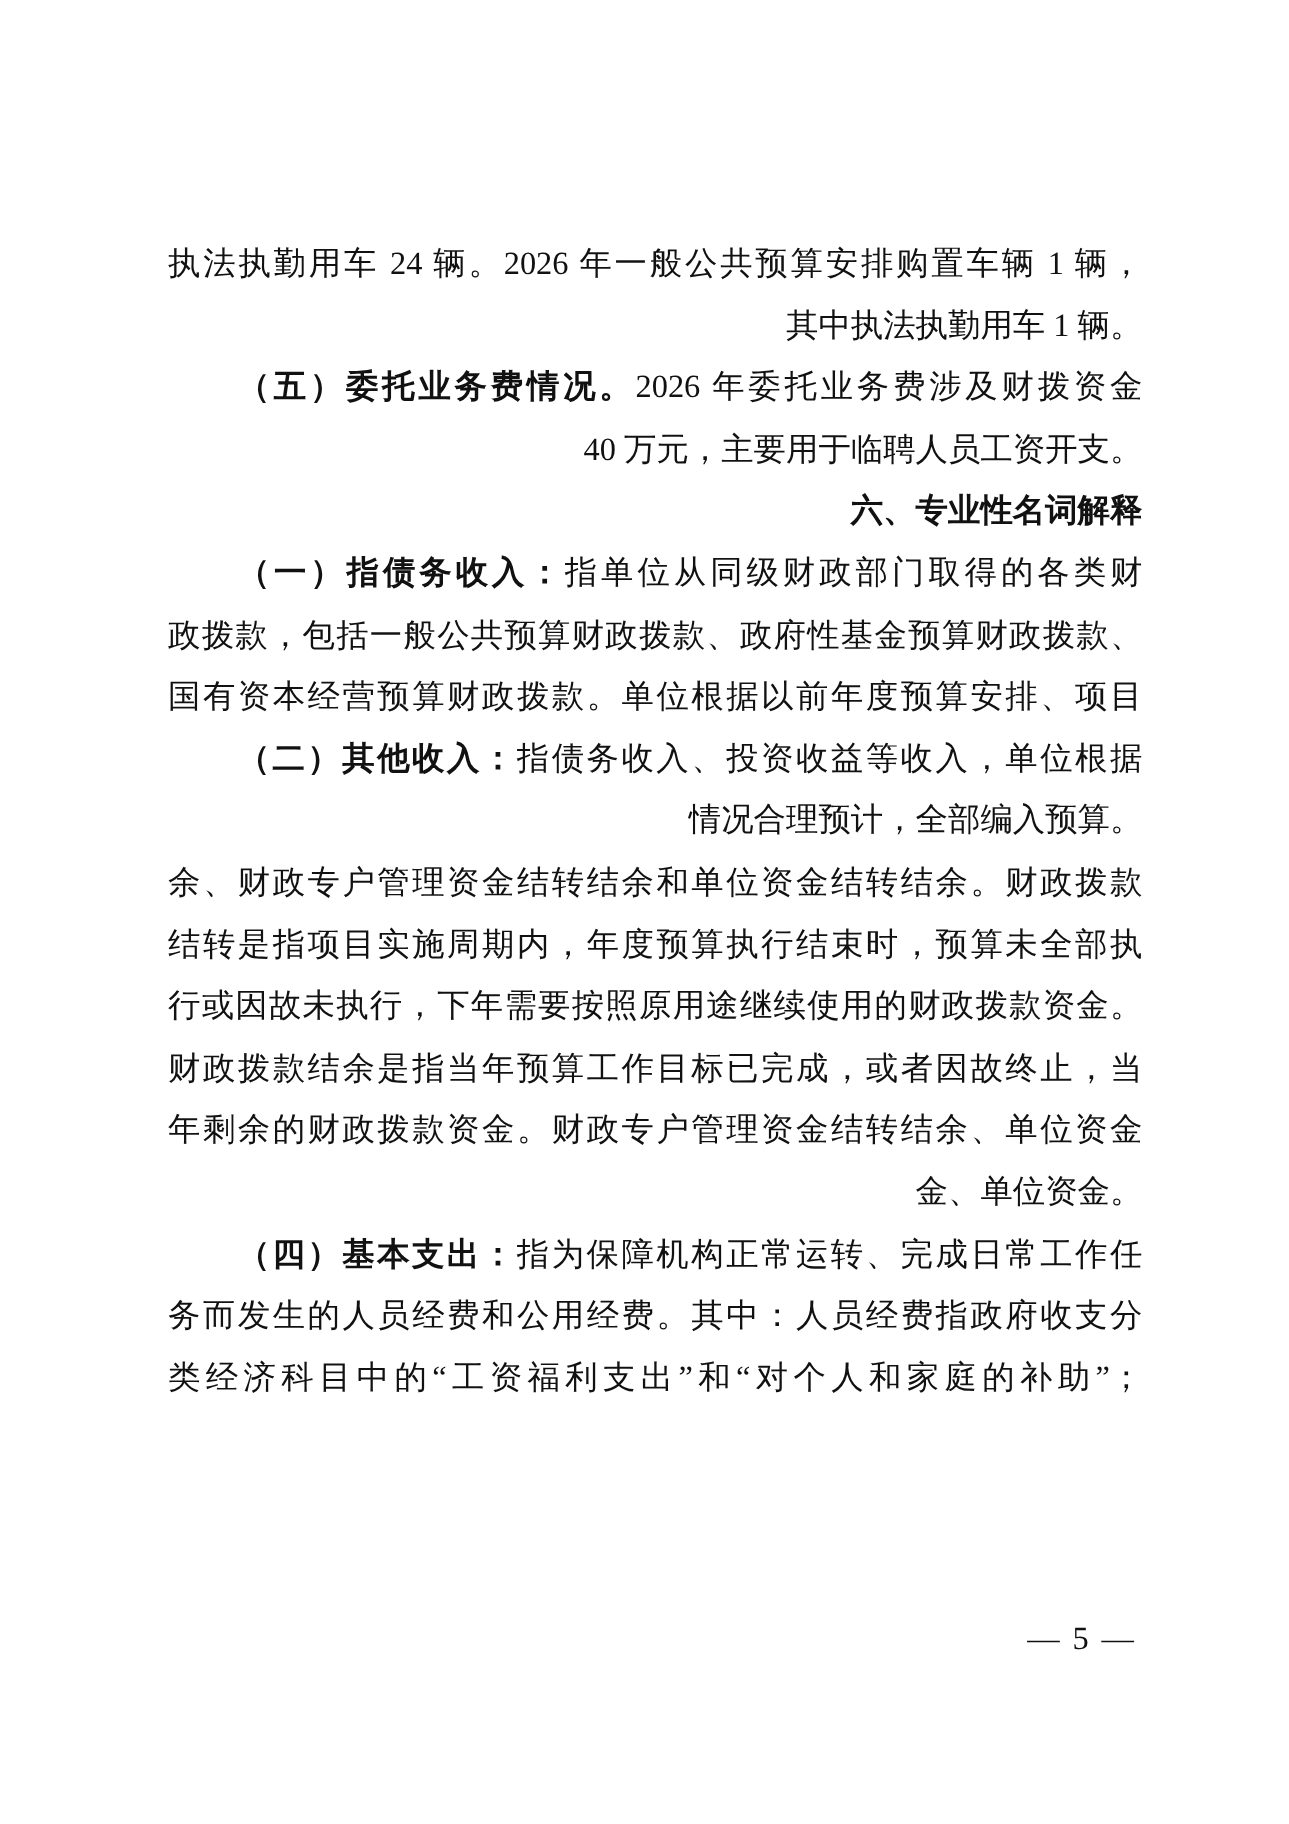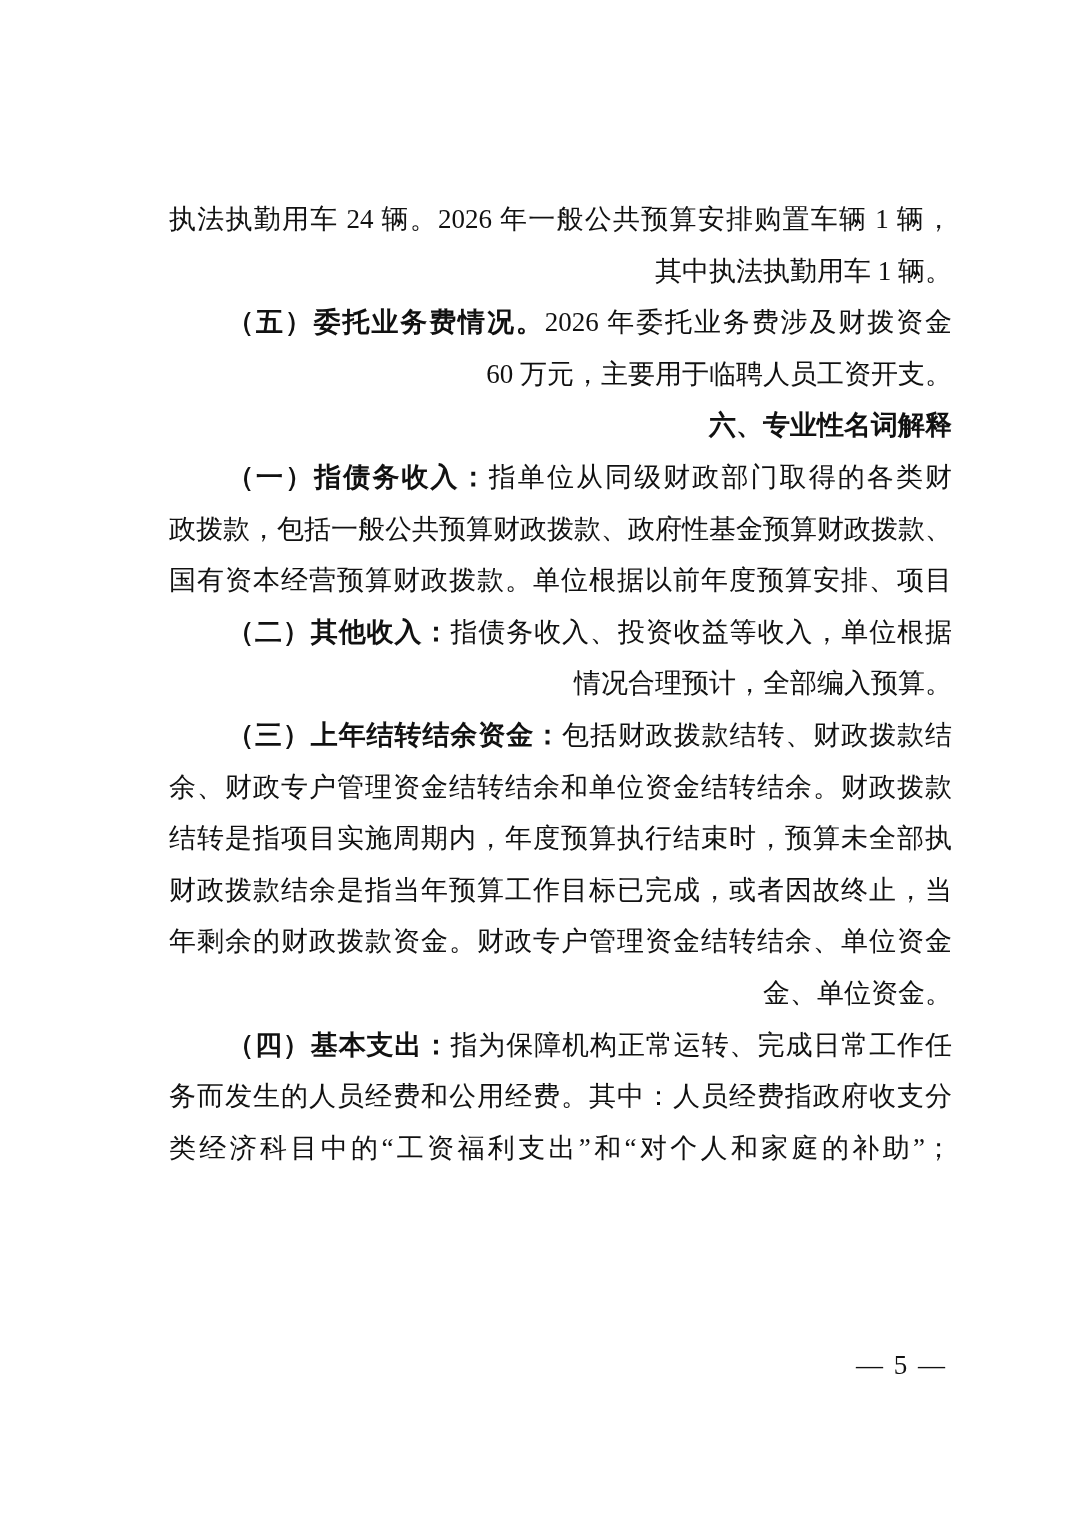--- a/index.html
+++ b/index.html
@@ -26,21 +26,20 @@
   }
   .line {
     height: 51.6px;
     white-space: nowrap;
     text-align: right;
   }
   .line.justify {
     white-space: normal;
     text-align: justify;
     text-align-last: justify;
-    margin-left: 29px;
   }
   .line.indent {
     text-indent: 58px;
   }
   .term {
     font-weight: bold;
   }
   .page-number {
     position: absolute;
     left: 856px;
@@ -56,41 +55,41 @@
 
 <div class="page">
   <div class="text-block">
 
     <div class="line justify"><span>执法执勤用车 24 辆。2026 年一般公共预算安排购置车辆 1 辆，</span></div>
 
     <div class="line"><span>其中执法执勤用车 1 辆。</span></div>
 
     <div class="line indent justify"><span class="term">（五）委托业务费情况。</span><span>2026 年委托业务费涉及财拨资金</span></div>
 
-    <div class="line"><span>60 万元，主要用于临聘人员工资开支。</span></div>
+    <div class="line"><span>40 万元，主要用于临聘人员工资开支。</span></div>
 
     <div class="line indent"><span class="term">六、专业性名词解释</span></div>
 
     <div class="line indent justify"><span class="term">（一）指债务收入：</span><span>指单位从同级财政部门取得的各类财</span></div>
 
     <div class="line justify"><span>政拨款，包括一般公共预算财政拨款、政府性基金预算财政拨款、</span></div>
 
     <div class="line justify"><span>国有资本经营预算财政拨款。单位根据以前年度预算安排、项目</span></div>
 
 
     <div class="line indent justify"><span class="term">（二）其他收入：</span><span>指债务收入、投资收益等收入，单位根据</span></div>
 
     <div class="line"><span>情况合理预计，全部编入预算。</span></div>
 
-    <div class="line indent justify"><span class="term">（三）上年结转结余资金：</span><span>包括财政拨款结转、财政拨款结</span></div>
 
     <div class="line justify"><span>余、财政专户管理资金结转结余和单位资金结转结余。财政拨款</span></div>
 
     <div class="line justify"><span>结转是指项目实施周期内，年度预算执行结束时，预算未全部执</span></div>
 
+    <div class="line justify"><span>行或因故未执行，下年需要按照原用途继续使用的财政拨款资金。</span></div>
 
     <div class="line justify"><span>财政拨款结余是指当年预算工作目标已完成，或者因故终止，当</span></div>
 
     <div class="line justify"><span>年剩余的财政拨款资金。财政专户管理资金结转结余、单位资金</span></div>
 
 
     <div class="line"><span>金、单位资金。</span></div>
 
     <div class="line indent justify"><span class="term">（四）基本支出：</span><span>指为保障机构正常运转、完成日常工作任</span></div>
 

